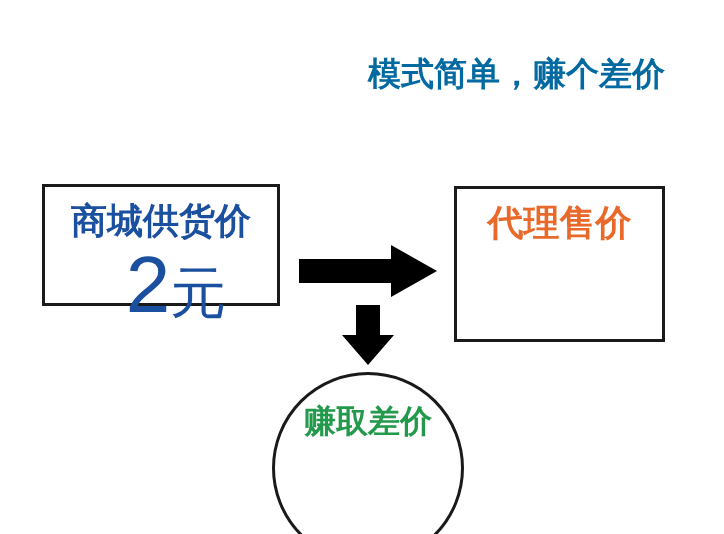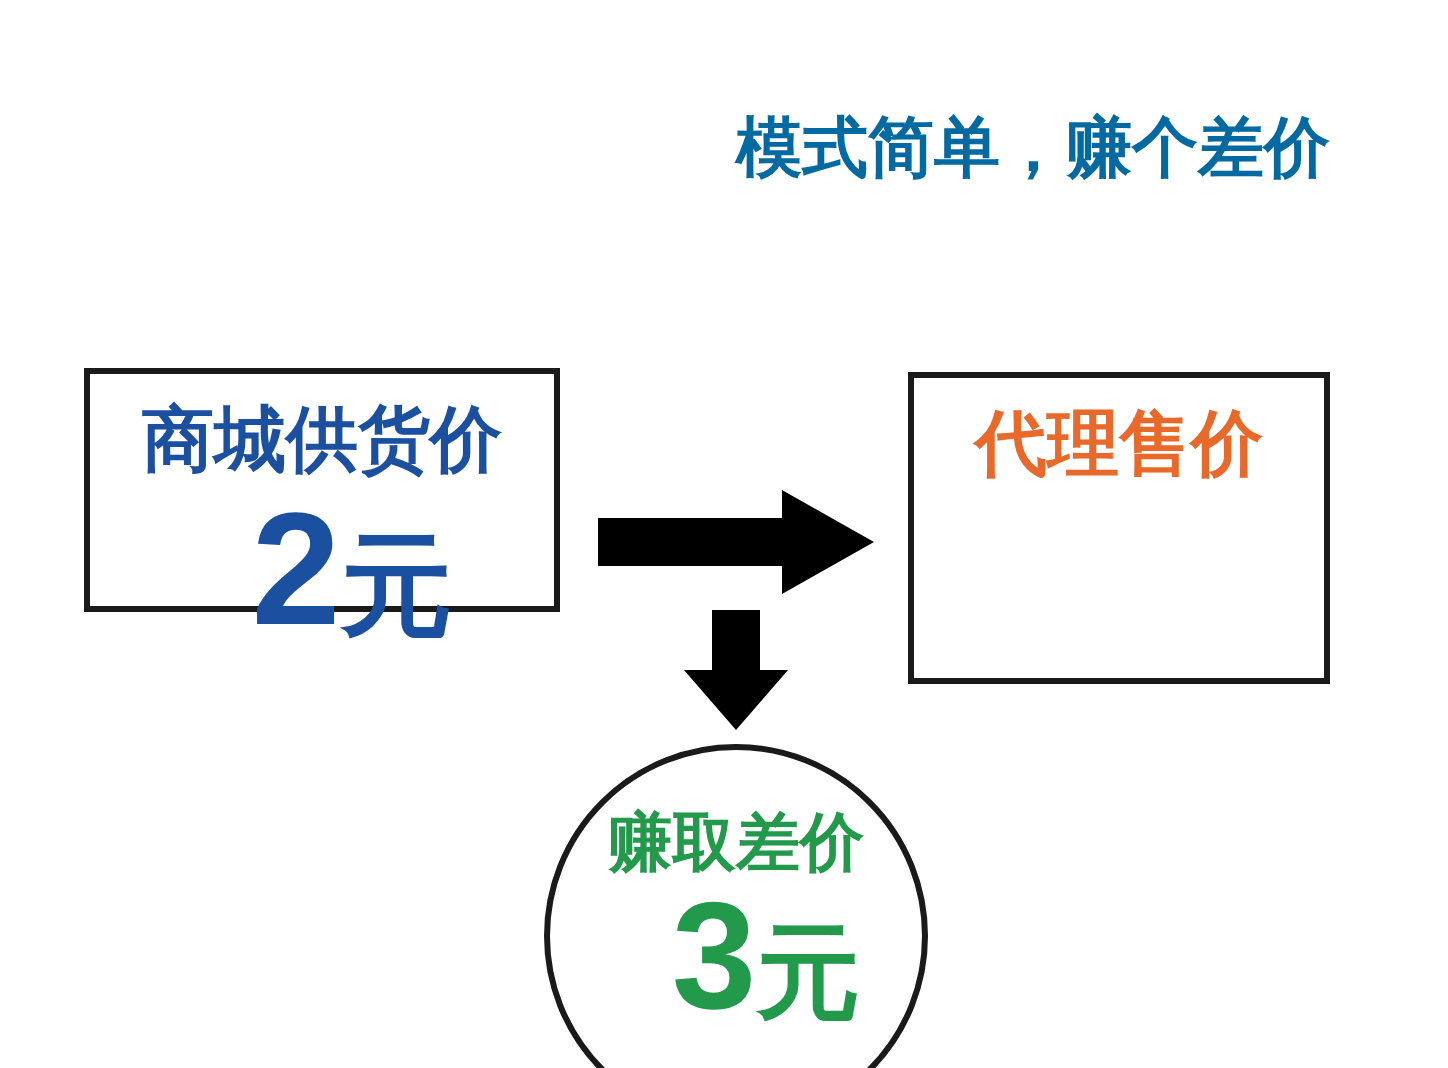--- a/index.html
+++ b/index.html
@@ -18,21 +18,21 @@
       border: 3px solid #1a1a1a; background: #fff;
       text-align: center;
     }
     .box-left { left: 42px; top: 184px; width: 238px; height: 122px; }
     .box-right { left: 454px; top: 186px; width: 211px; height: 156px; }
     .label {
       font-weight: bold; font-size: 36px; line-height: 1; margin-top: 16px;
       white-space: nowrap;
     }
     .price {
-      font-weight: bold; line-height: 1; margin-top: 6px; white-space: nowrap; padding-left: 30px;
+      font-weight: normal; line-height: 1; margin-top: 6px; white-space: nowrap; padding-left: 30px;
     }
     .price .num { font-family: "Liberation Sans", sans-serif; font-size: 80px; }
     .price .unit { font-size: 56px; }
     .circle {
       position: absolute; left: 272px; top: 372px; width: 192px; height: 192px;
       border: 3px solid #1a1a1a; border-radius: 50%; box-sizing: border-box;
       text-align: center; background: #fff;
     }
     .circle .label { font-size: 32px; margin-top: 30px; }
     .circle .price { margin-top: 4px; }
@@ -59,16 +59,13 @@
 <svg class="arrow" style="left:340px; top:305px;" width="56" height="60" viewBox="0 0 56 60">
   <polygon points="16,0 40,0 40,30 54,30 28,60 2,30 16,30" fill="#000"></polygon>
 </svg>
 
 <div class="box box-right">
   <div class="label" style="color:#e8692a">代理售价</div>
 </div>
 
 <div class="circle">
   <div class="label" style="color:#22994b">赚取差价</div>
-  <div class="price" style="color:#22994b">
-    <span class="num">3</span><span class="unit">元</span>
-  </div>
 </div>
 
 </body></html>

